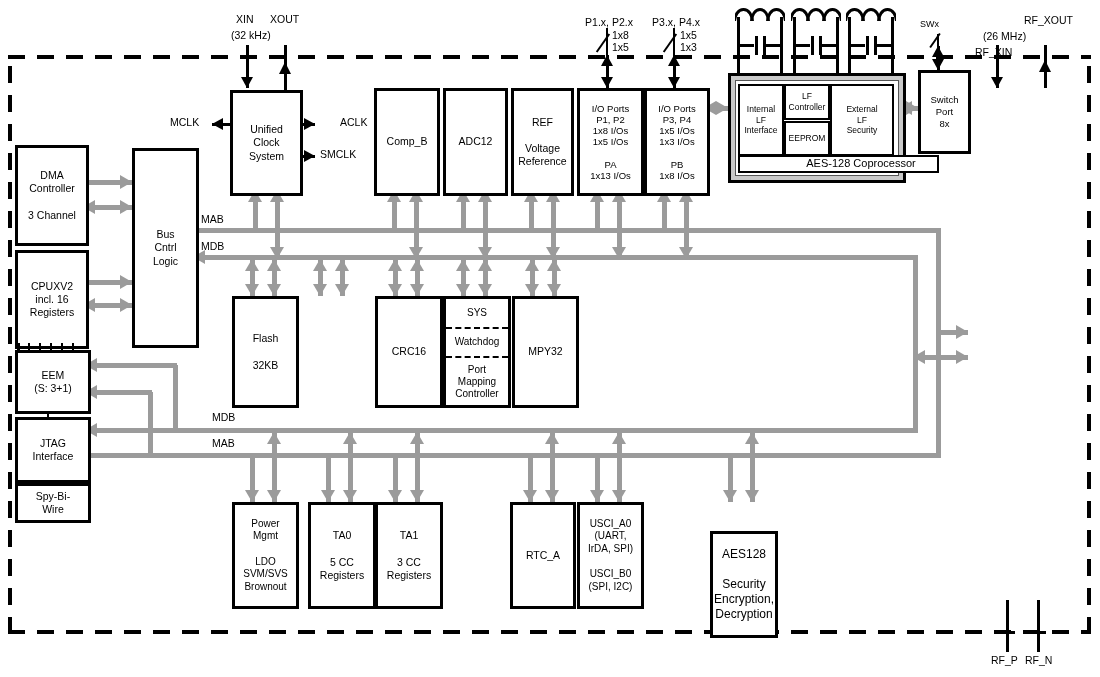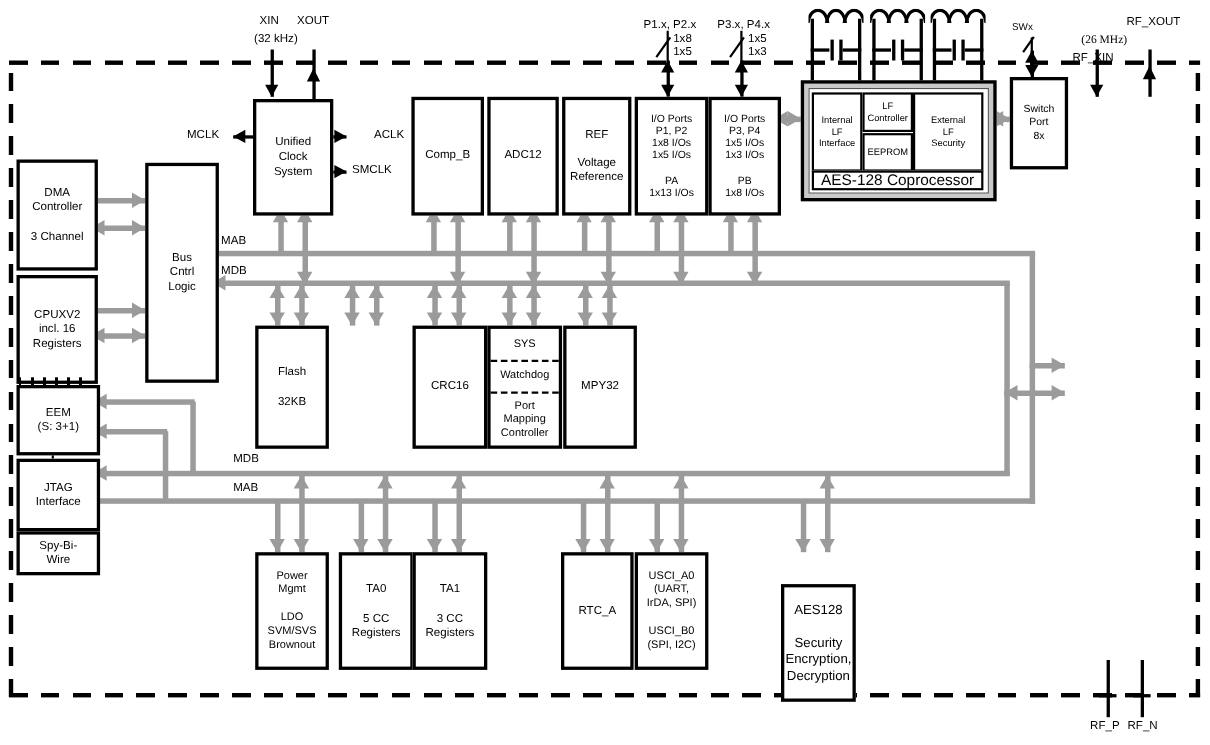--- a/index.html
+++ b/index.html
@@ -264,21 +264,21 @@
     <div id="lfinner">
       <div class="lfsub" style="left:2px;top:3px;width:42px;height:68px;">Internal
 LF
 Interface</div>
       <div class="lfsub" style="left:48px;top:3px;width:42px;height:32px;">LF
 Controller</div>
       <div class="lfsub" style="left:48px;top:40px;width:42px;height:31px;">EEPROM</div>
       <div class="lfsub" style="left:94px;top:3px;width:60px;height:68px;">External
 LF
 Security</div>
-      <div class="lfsub" style="left:2px;top:74px;width:152px;height:14px;font-size:14px;">AES-128 Coprocessor</div>
+      <div class="lfsub" style="left:2px;top:74px;width:152px;height:14px;font-size:11px;padding-left:45px;">AES-128 Coprocessor</div>
     </div>
   </div>
 
   <div class="lc" style="left:737px;top:8px;">
     <div class="coil">
         <span class="arc"></span>
         <span class="arc"></span>
         <span class="arc"></span>
       </div>
     <div class="vl"></div>
@@ -368,21 +368,21 @@
   <div class="lbl" style="left:320px;top:149px;">SMCLK</div>
   <div class="lbl c" style="left:577px;top:17px;width:64px;">P1.x, P2.x</div>
   <div class="lbl" style="left:612px;top:30px;">1x8</div>
   <div class="lbl" style="left:612px;top:42px;">1x5</div>
   <div class="lbl c" style="left:644px;top:17px;width:64px;">P3.x, P4.x</div>
   <div class="lbl" style="left:680px;top:30px;">1x5</div>
   <div class="lbl" style="left:680px;top:42px;">1x3</div>
   <div class="lbl" style="left:920px;top:20px;font-size:9px;">SWx</div>
   <div class="lbl" style="left:975px;top:15px;margin-top:32px;">RF_XIN</div>
   <div class="lbl" style="left:1024px;top:15px;">RF_XOUT</div>
-  <div class="lbl" style="left:983px;top:31px;font-family:Liberation Serif, serif;">(26 MHz)</div>
+  <div class="lbl" style="left:983px;top:31px;">(26 MHz)</div>
   <div class="lbl" style="left:991px;top:655px;">RF_P</div>
   <div class="lbl" style="left:1025px;top:655px;">RF_N</div>
 
   <div class="buslbl" style="left:201px;top:213px;font-weight:normal;">MAB</div>
   <div class="buslbl" style="left:201px;top:240px;font-weight:normal;">MDB</div>
   <div class="buslbl" style="left:212px;top:411px;font-weight:normal;">MDB</div>
   <div class="buslbl" style="left:212px;top:437px;font-weight:normal;">MAB</div>
 
   <div class="slash" style="left:602px;top:32px;height:22px;"></div>
   <div class="slash" style="left:669px;top:32px;height:22px;"></div>

